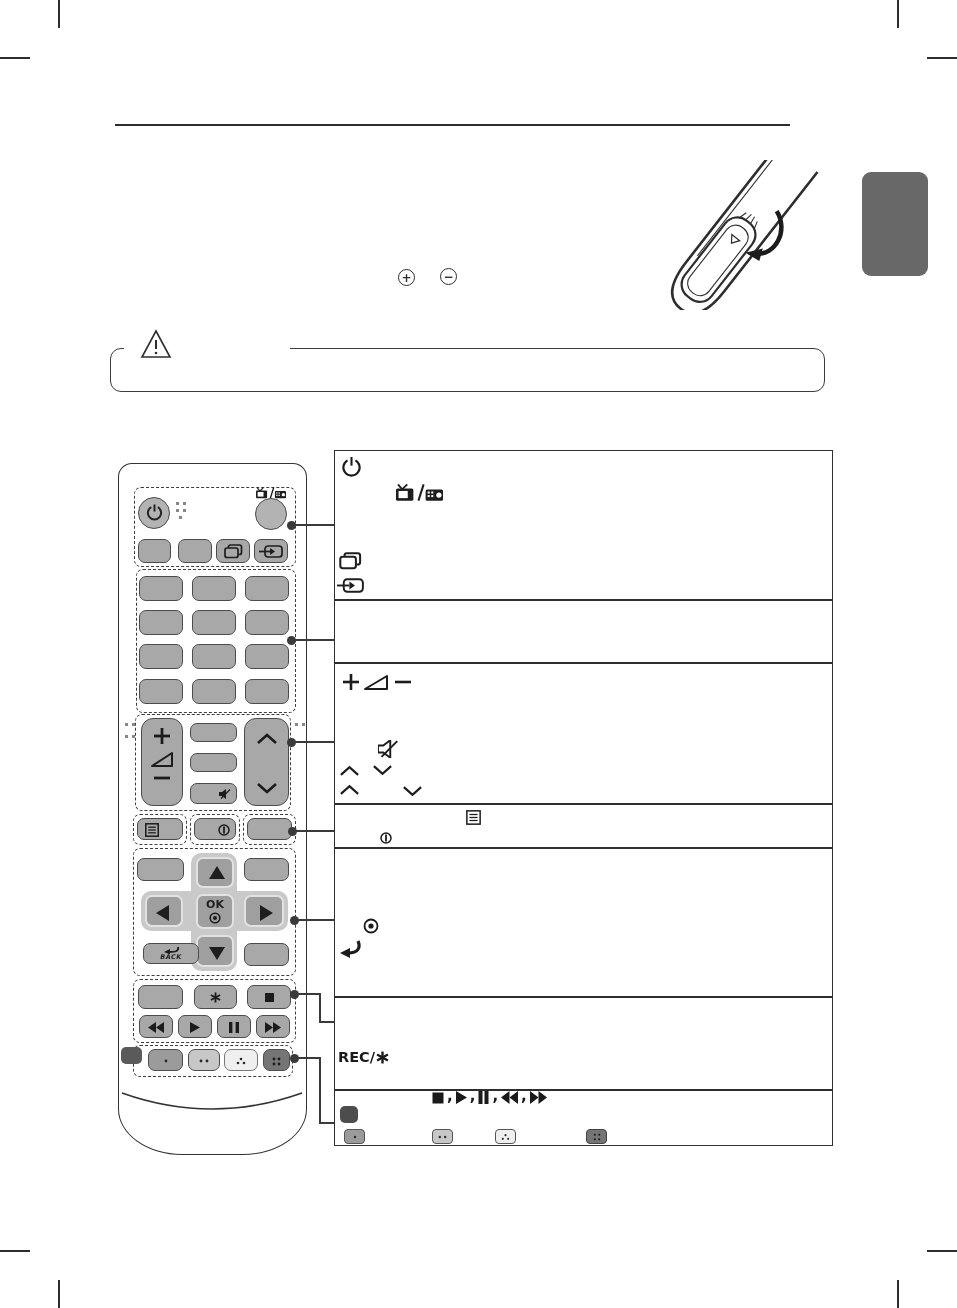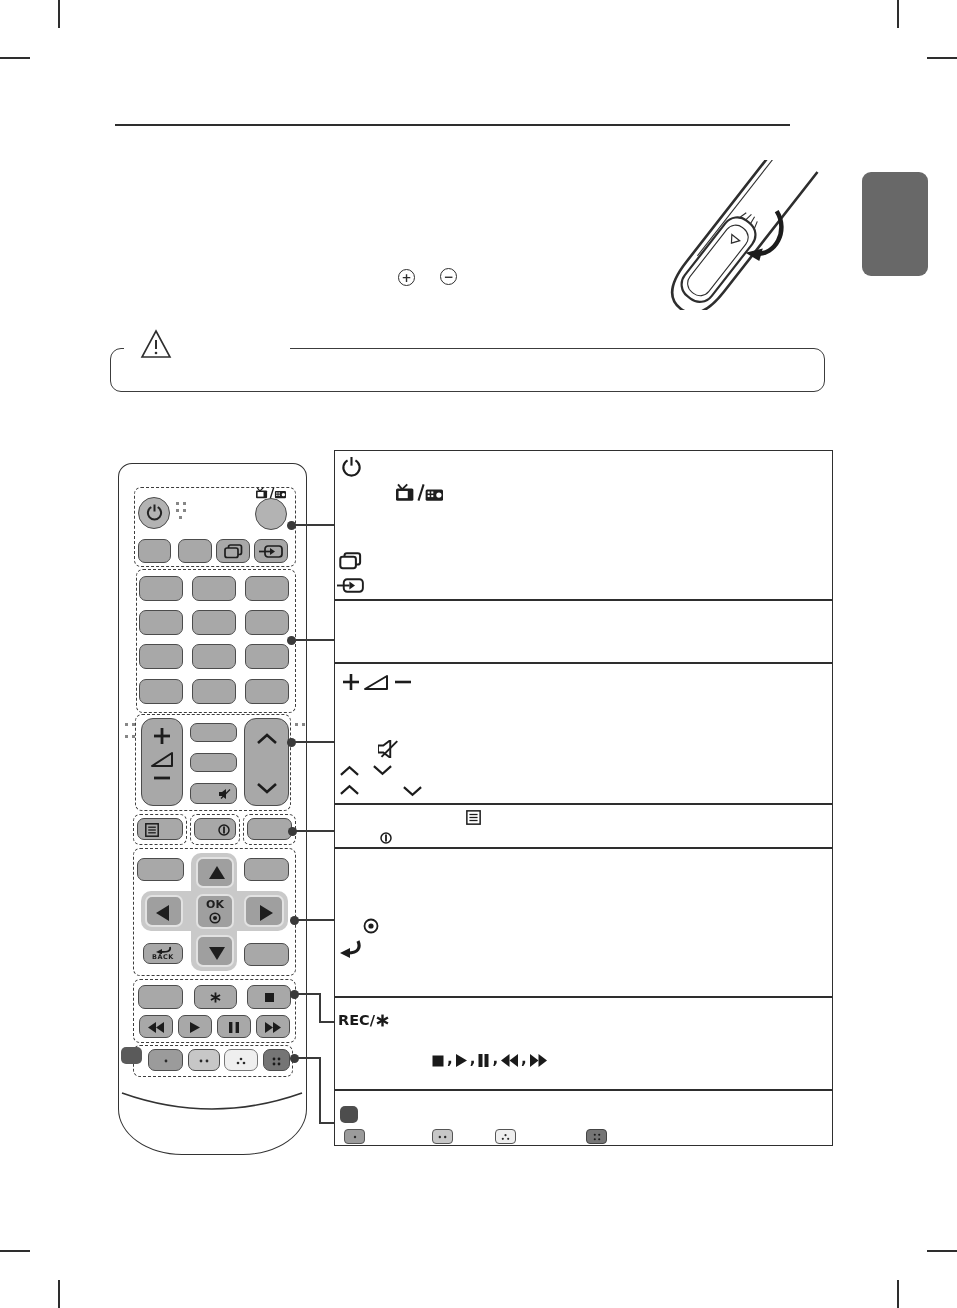--- a/index.html
+++ b/index.html
@@ -213,21 +213,21 @@
         <circle cx="6" cy="6" r="4.8" fill="none" stroke="#1c1c1c" stroke-width="1.6"></circle>
           <circle cx="6" cy="6" r="2" fill="#1c1c1c"></circle>
       </svg>
     </div>
     <div class="navbtn" style="left:125px;top:431px;width:40px;height:32px;">
       <div class="tri tri-right" style="left:14px;top:8px;"></div>
     </div>
     <div class="navbtn" style="left:77px;top:471px;width:38px;height:32px;">
       <div class="tri tri-down" style="left:11px;top:10px;"></div>
     </div>
-    <div class="btn" style="left:24px;top:479px;width:40px;height:21px;">
+    <div class="btn" style="left:24px;top:479px;width:56px;height:21px;font-style:italic;">
       <svg style="margin:2px auto 0;" width="17" height="8" viewBox="0 0 17 8">
         <path d="M 15,1 C 16,5 13,6 6,6" fill="none" stroke="#1c1c1c" stroke-width="1.8"></path>
         <polygon points="7,3 1,6 7,8.5" fill="#1c1c1c"></polygon>
       </svg>
       <div class="okl" style="left:0;right:0;top:9px;text-align:center;font-size:6.5px;letter-spacing:0.5px;">BACK</div>
     </div>
     <div class="btn" style="left:125px;top:479px;width:45px;height:23px;"></div>
 
     <div class="btn" style="left:19px;top:521px;width:45px;height:24px;"></div>
     <div class="btn" style="left:75px;top:521px;width:43px;height:24px;">
@@ -393,21 +393,21 @@
       <svg class="a" style="left:28px;top:69px;" width="16" height="16" viewBox="0 0 16 16">
         <circle cx="8" cy="8" r="6.5" fill="none" stroke="#1c1c1c" stroke-width="1.8"></circle>
           <circle cx="8" cy="8" r="2.6" fill="#1c1c1c"></circle>
       </svg>
       <svg class="a" style="left:3px;top:91px;" width="23" height="18" viewBox="0 0 23 18">
         <path d="M 20,1 C 23,8 20,13 10,13" fill="none" stroke="#1c1c1c" stroke-width="3.2"></path>
         <polygon points="12,8 2,13 12,18" fill="#1c1c1c"></polygon>
       </svg>
     </div>
 
-    <div class="trow" style="top:539px;height:77px;">
+    <div class="trow" style="top:576px;height:77px;">
       <div class="a" style="left:3px;top:22px;display:flex;align-items:center;font-weight:bold;font-size:14.5px;color:#1a1a1a;">
         <span>REC/</span>
         <svg style="margin-left:1px;" width="13" height="13" viewBox="0 0 12 12">
           <line x1="6" y1="0.5" x2="6" y2="11.5" stroke="#1a1a1a" stroke-width="2.2"></line>
           <line x1="1" y1="3.2" x2="11" y2="8.8" stroke="#1a1a1a" stroke-width="2.2"></line>
           <line x1="1" y1="8.8" x2="11" y2="3.2" stroke="#1a1a1a" stroke-width="2.2"></line>
         </svg>
       </div>
       <div class="a" style="left:97px;top:62px;display:flex;align-items:flex-end;gap:3px;">
         <svg width="12" height="12" viewBox="0 0 12 12">

